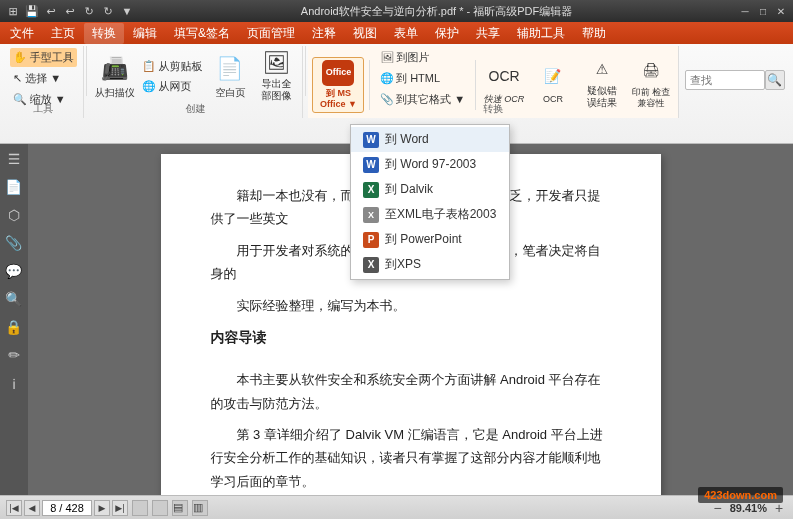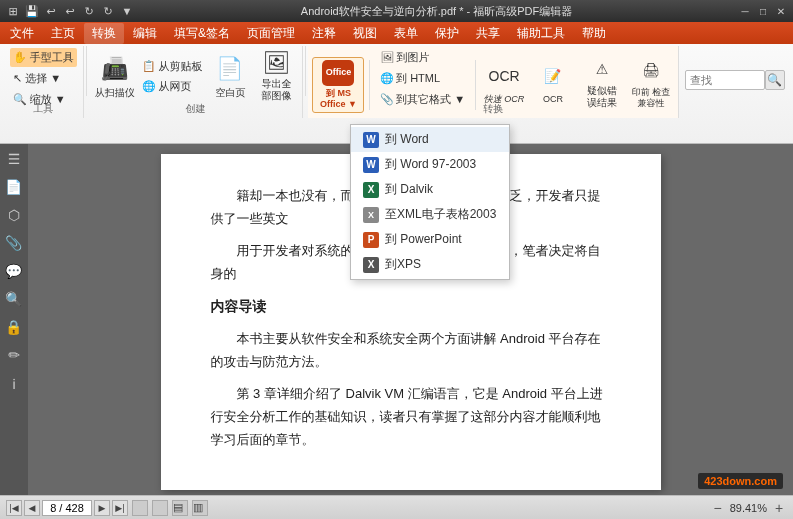--- a/index.html
+++ b/index.html
@@ -241,21 +241,21 @@
       background: #fff;
       width: 500px;
       min-height: 320px;
       padding: 30px 50px;
       box-shadow: 2px 2px 8px rgba(0,0,0,0.3);
       font-size: 13px;
       line-height: 1.8;
       color: #222;
     }
     .doc-para { margin-bottom: 8px; text-indent: 2em; }
-    .doc-heading { font-weight: bold; font-size: 14px; margin-bottom: 8px; }
+    .doc-heading { font-weight: bold; font-size: 14px; margin-bottom: 18px; }
 
     
     .status-bar {
       height: 24px;
       background: linear-gradient(to bottom, #e0e0e0, #d0d0d0);
       border-top: 1px solid #bbb;
       display: flex;
       align-items: center;
       justify-content: space-between;
       padding: 0 6px;
@@ -268,21 +268,21 @@
     .page-input {
       width: 50px; height: 16px; border: 1px solid #aaa;
       text-align: center; font-size: 11px; background: #fff;
     }
     .nav-btn {
       width: 16px; height: 16px;
       display: flex; align-items: center; justify-content: center;
       cursor: pointer; background: #e0e0e0; border: 1px solid #aaa;
       font-size: 9px;
     }
-    .zoom-level { color: #333; font-weight: normal; }
+    .zoom-level { color: #333; font-weight: bold; }
     .zoom-btn {
       width: 16px; height: 16px;
       display: flex; align-items: center; justify-content: center;
       cursor: pointer; font-size: 14px; color: #555;
     }
     .watermark {
       position: absolute;
       bottom: 30px;
       right: 10px;
       background: rgba(0,0,0,0.6);
@@ -535,29 +535,30 @@
     <div class="sidebar-icon">🔍</div>
     <div class="sidebar-icon">🔒</div>
     <div class="sidebar-icon">✏</div>
     <div class="sidebar-icon">ℹ</div>
   </div>
 
   <div class="doc-area">
     <div class="doc-page">
       <div class="doc-para">籍却一本也没有，而且相关的中文文献也非常匮乏，开发者只提供了一些英文</div>
       <div class="doc-para">用于开发者对系统的安全防护及软件进行。因此，笔者决定将自身的</div>
+      <div class="doc-para">实际经验整理，编写为本书。</div>
       <div class="doc-heading">内容导读</div>
       <div class="doc-para">本书主要从软件安全和系统安全两个方面讲解 Android 平台存在的攻击与防范方法。</div>
       <div class="doc-para">第 3 章详细介绍了 Dalvik VM 汇编语言，它是 Android 平台上进行安全分析工作的基础知识，读者只有掌握了这部分内容才能顺利地学习后面的章节。</div>
 
     </div>
   </div>
 </div>
 
-<div class="watermark" style="position: absolute; bottom: 30px; right: 10px;">423down.com</div>
+<div class="watermark" style="position: absolute; bottom: 16px; right: 10px;">423down.com</div>
 
 <div class="status-bar">
   <div class="status-left">
     <div class="page-nav">
       <div class="nav-btn">|◀</div>
       <div class="nav-btn">◀</div>
       <input class="page-input" type="text" value="8 / 428" style="">
       <div class="nav-btn">▶</div>
       <div class="nav-btn">▶|</div>
     </div>

